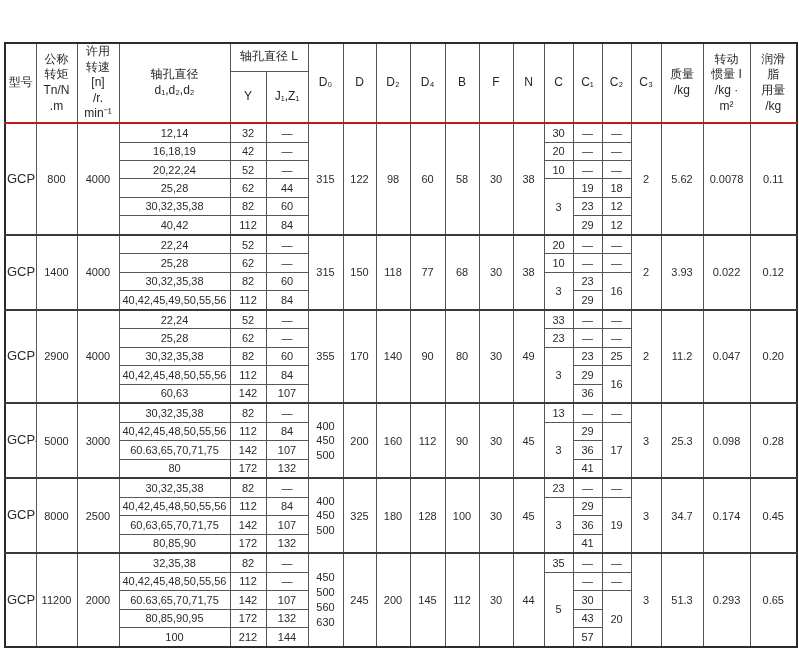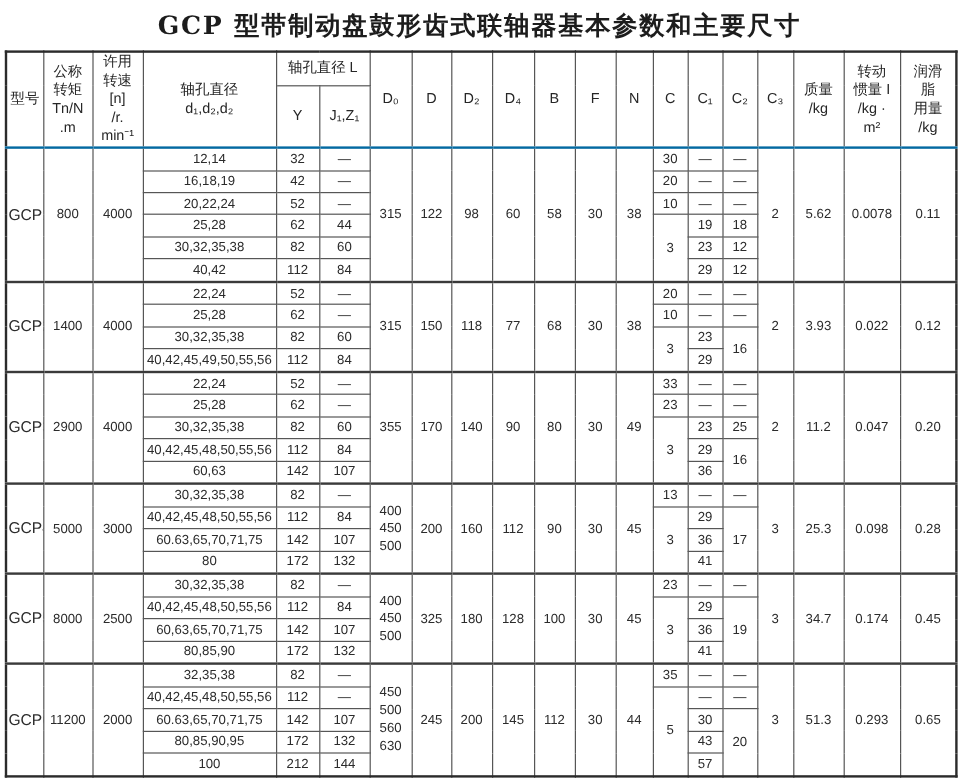--- a/index.html
+++ b/index.html
@@ -21,30 +21,29 @@
     padding:0 1px;
     font-size:11px; color:#2b2b2b;
     white-space:pre-line; line-height:1.3;
     overflow:hidden;
   }
   th { font-weight:400; font-size:12px; color:#262626; }
   thead tr.h1 { height:28px; }
   thead tr.h2 { height:52px; }
   thead th { border-bottom-width:1px; }
   tr.group-start td { border-top:2px solid #3a3a3a; }
-  tbody tr:first-child td { border-top:2px solid #0369a1; }
+  tbody tr:first-child td { border-top:2px solid #b91c1c; }
   td.model { font-size:13px; }
   td.bore { font-size:11px; letter-spacing:0; }
   td.d0 { line-height:1.35; }
 </style>
 </head>
 <body>
 
 <div class="page">
-  <h1 class="title">GCP 型带制动盘鼓形齿式联轴器基本参数和主要尺寸</h1>
 
   <table class="spec">
     <colgroup>
       <col style="width:31px">
         <col style="width:41px">
         <col style="width:42px">
       <col style="width:111px">
         <col style="width:36px">
         <col style="width:42px">
       <col style="width:35px">

